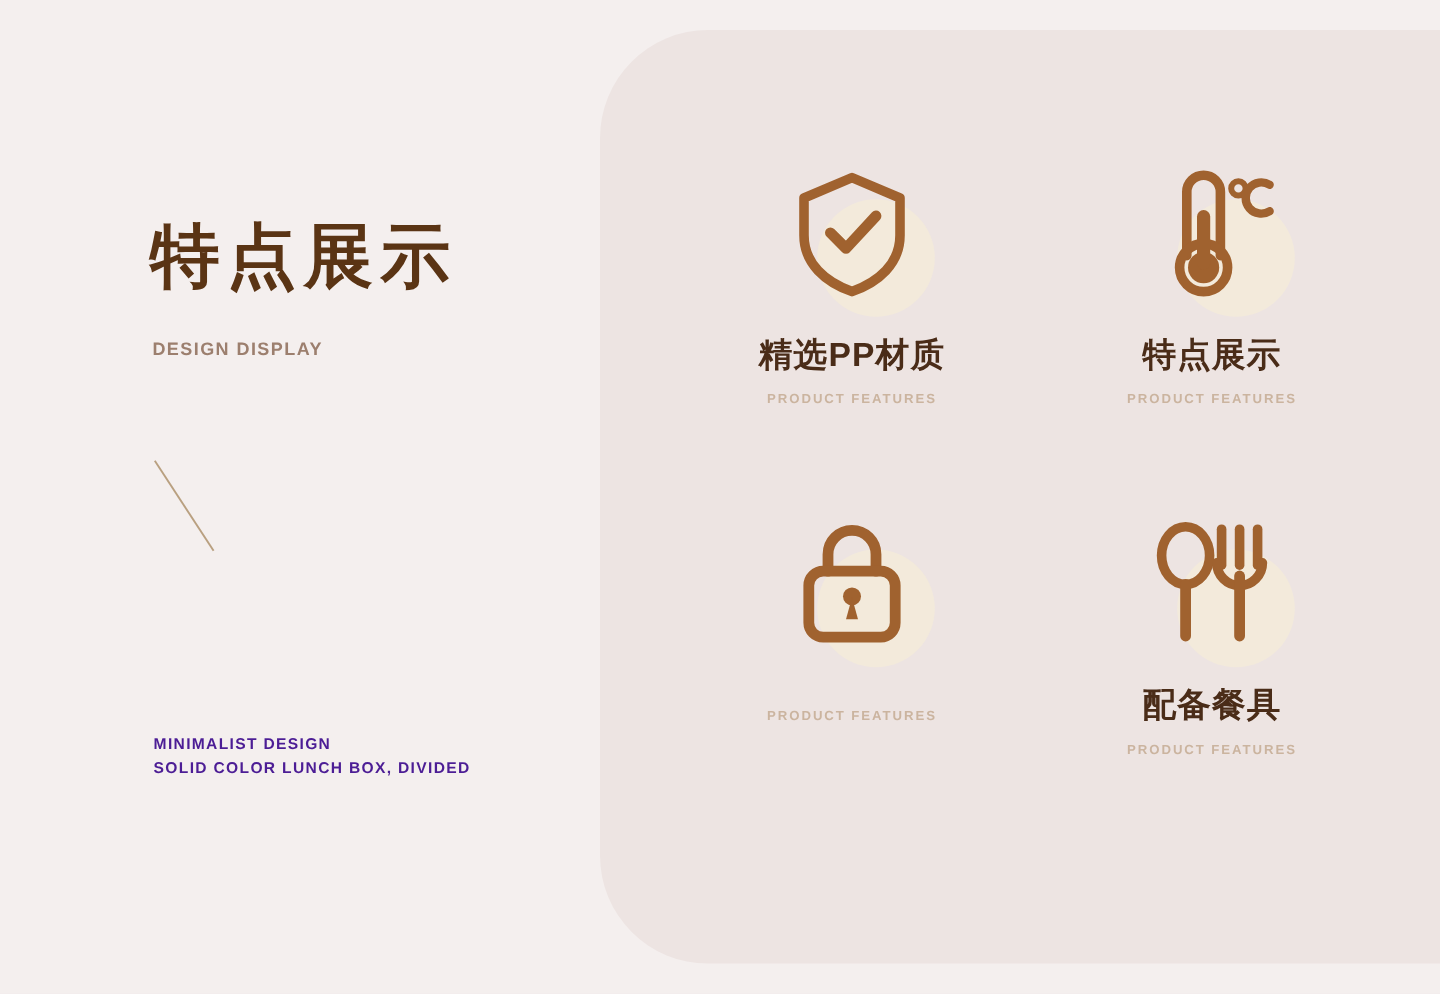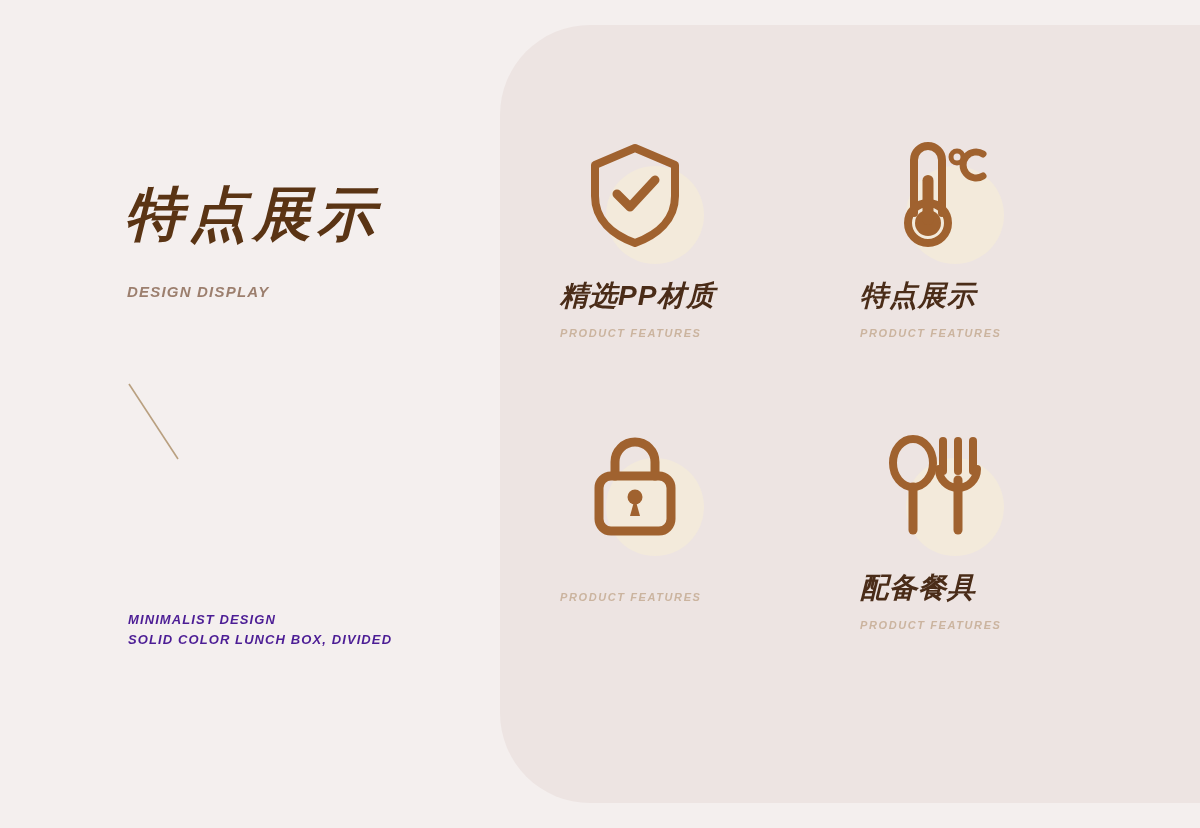--- a/index.html
+++ b/index.html
@@ -8,21 +8,20 @@
     width:1200px; height:828px;
     background:#F4EFEE;
     font-family:"Liberation Sans", sans-serif;
     overflow:hidden;
   }
 
   .stage {
     position:relative;
     width:1200px; height:828px;
     background:#F4EFEE;
-    font-style:italic;
   }
 
   
   .feature-panel {
     position:absolute;
     left:500px; top:25px;
     width:700px; height:778px;
     background:#EDE4E2;
     border-top-left-radius:90px;
     border-bottom-left-radius:90px;
@@ -84,21 +83,21 @@
     width:600px;
     display:grid;
     grid-template-columns:1fr 1fr;
     grid-template-rows:292px 292px;
   }
 
   .feature-card {
     position:relative;
     display:flex;
     flex-direction:column;
-    align-items:flex-start;
+    align-items:center;
   }
 
   .icon-wrap {
     position:relative;
     width:150px; height:150px;
     display:flex;
     align-items:center;
     justify-content:center;
     margin-bottom:12px;
   }

